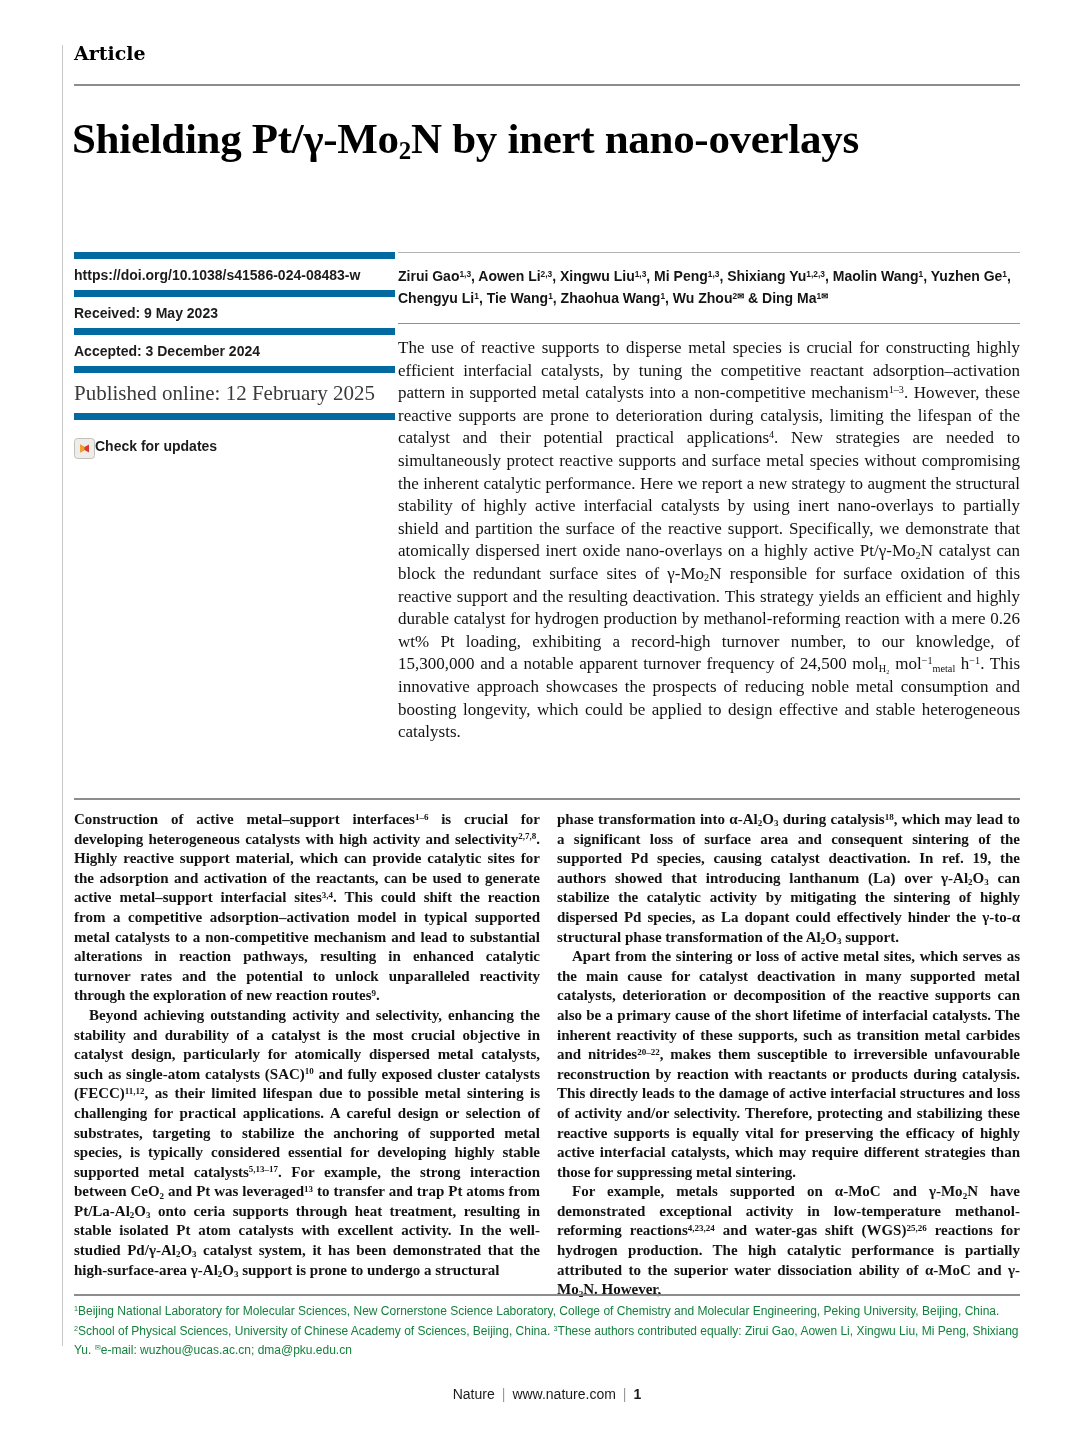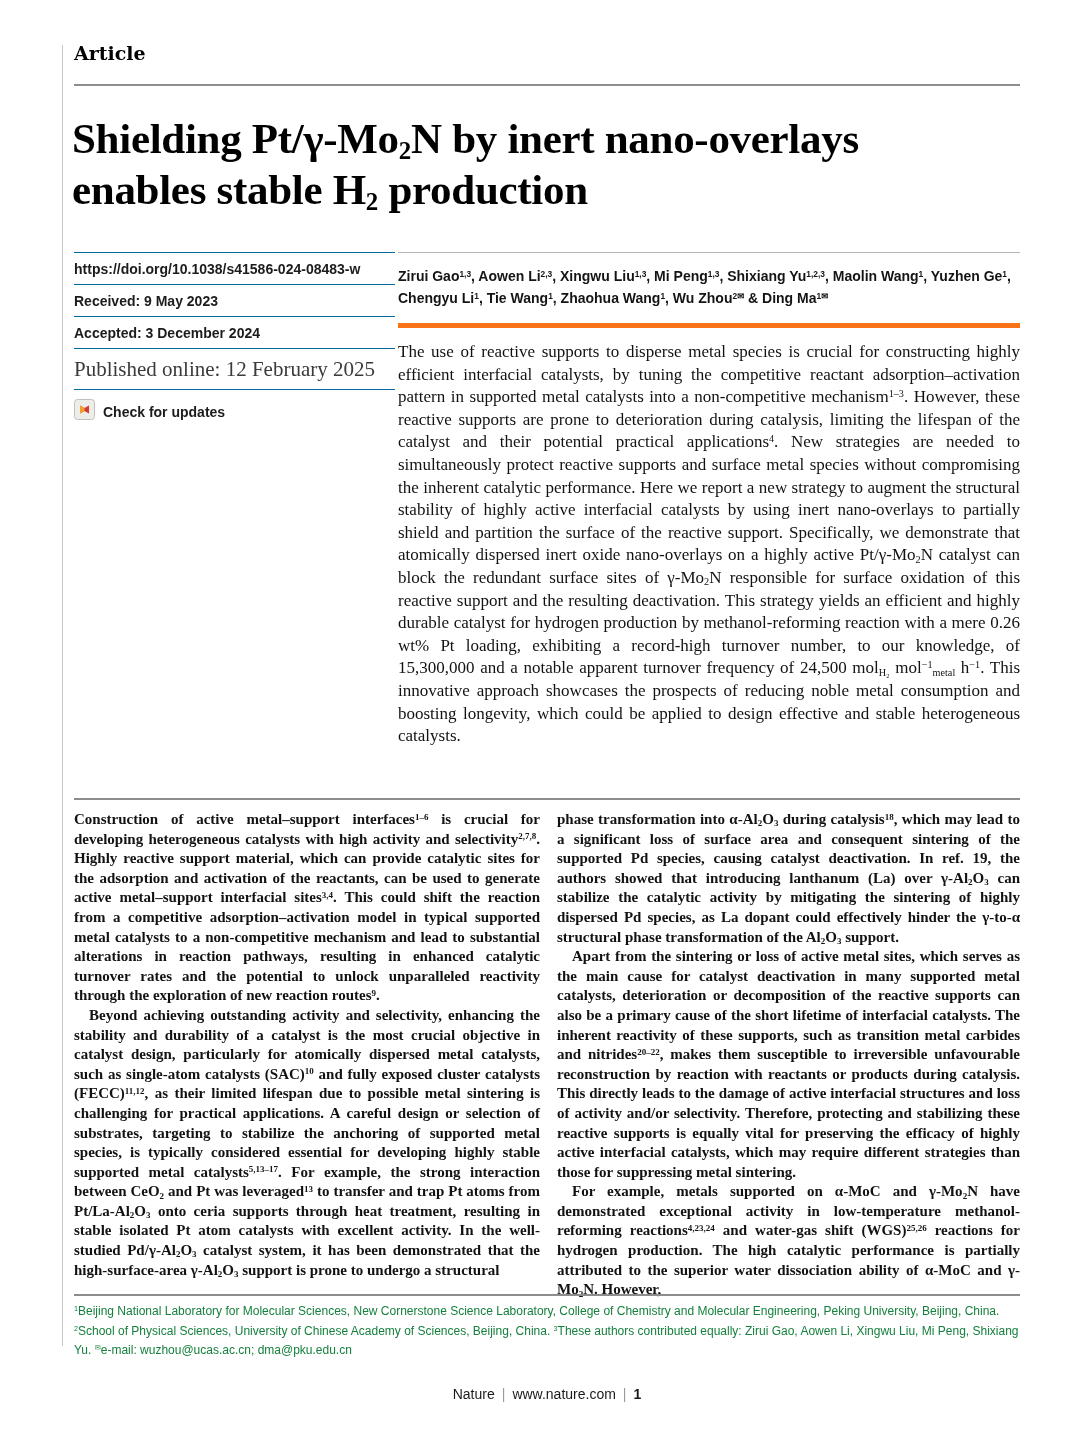--- a/index.html
+++ b/index.html
@@ -29,38 +29,38 @@
     font-weight:700;font-size:43px;line-height:51px;
     letter-spacing:-0.3px;color:#000;
   }
   .title sub{font-size:58%;}
   
   .meta-box{
     position:absolute;left:74px;top:252px;width:321px;
     font-family:"Liberation Sans", sans-serif;
     font-size:14px;font-weight:bold;color:#1c1c1c;
   }
-  .meta-row{border-top:1px solid #0369a1;padding:8px 0 7px 0;}
+  .meta-row{border-top:7px solid #0369a1;padding:8px 0 7px 0;}
   .meta-row.published{
     font-family:"Liberation Serif", serif;font-weight:400;
     font-size:21px;color:#3a3a3a;
   }
-  .meta-row.check{display:flex;align-items:flex-end;gap:8px;padding-top:9px;}
+  .meta-row.check{display:flex;align-items:flex-start;padding-top:18px;}
   .crossmark{
     width:21px;height:21px;flex:0 0 auto;display:block;
   }
   
   .right-col{position:absolute;left:398px;top:252px;width:622px;}
   .authors{
     border-top:1px solid #b3b3b3;padding-top:12px;
     font-family:"Liberation Sans", sans-serif;
     font-weight:bold;font-size:14px;line-height:22px;color:#141414;
   }
   .abstract{
-    margin-top:14px;border-top:5px solid #f97316;padding-top:13px;
+    margin-top:14px;border-top:1px solid #f97316;padding-top:13px;
     font-size:17px;line-height:22.6px;text-align:justify;color:#121212;
   }
   
   .body-rule{position:absolute;left:74px;top:798px;width:946px;height:2px;background:#8d8d8d;}
   .col-left{position:absolute;left:74px;top:810px;width:466px;}
   .col-right{position:absolute;left:557px;top:810px;width:463px;}
   .body-para{
     font-size:15px;line-height:19.6px;text-align:justify;color:#121212;
     margin:0;
     font-weight:bold;
@@ -89,21 +89,20 @@
 <body>
 
 <div class="page">
 
   <div class="side-rule"></div>
 
   <div class="kicker">Article</div>
   <div class="kicker-rule"></div>
 
   <h1 class="title"><span>Shielding Pt/γ-Mo<sub>2</sub>N by inert nano-overlays</span><br>
-    <span>enables stable H<sub>2</sub> production</span>
   </h1>
 
   <div class="meta-box">
     <div class="meta-row">https://doi.org/10.1038/s41586-024-08483-w</div>
     <div class="meta-row">Received: 9 May 2023</div>
     <div class="meta-row">Accepted: 3 December 2024</div>
     <div class="meta-row published">Published online: 12 February 2025</div>
     <div class="meta-row check">
       <svg class="crossmark" viewBox="0 0 21 21" xmlns="http://www.w3.org/2000/svg">
         <rect x="0.5" y="0.5" width="20" height="20" rx="3" fill="#efedea" stroke="#c2c0bd"></rect>

